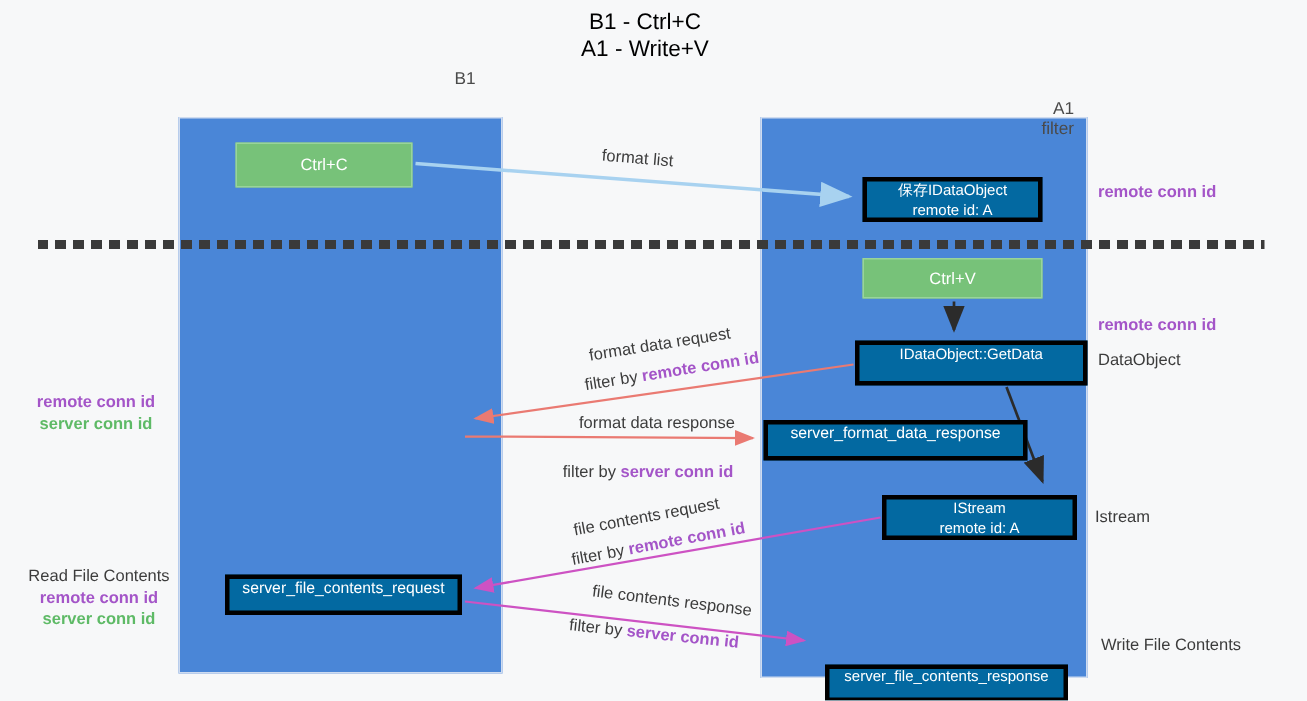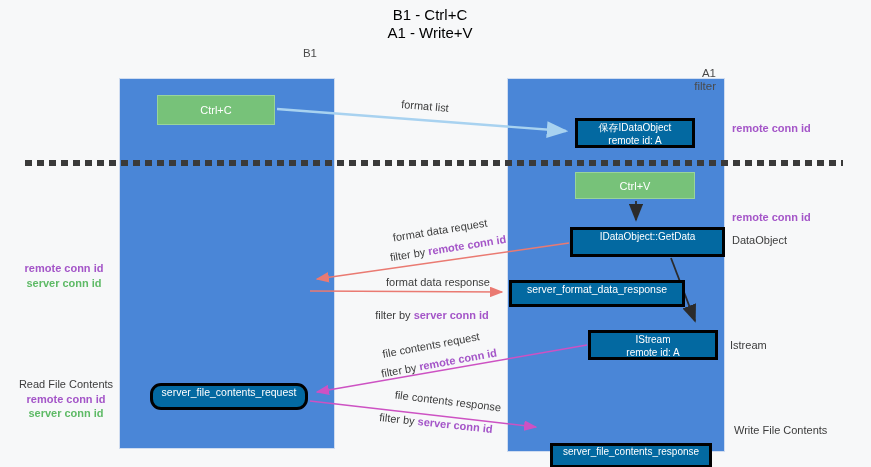--- a/index.html
+++ b/index.html
@@ -71,21 +71,21 @@
     <path d="M671,258 L695,321" stroke="#2b2b2b" stroke-width="1.8" fill="none" marker-end="url(#ah-black)"></path>
     <path d="M569,243 L317,279" stroke="#ea7a72" stroke-width="1.5" fill="none" marker-end="url(#ah-salmon)"></path>
     <path d="M310,291 L502,292" stroke="#ea7a72" stroke-width="1.5" fill="none" marker-end="url(#ah-salmon)"></path>
     <path d="M587,345 L317,392" stroke="#cd52c3" stroke-width="1.5" fill="none" marker-end="url(#ah-magenta)"></path>
     <path d="M310,401 L536,427" stroke="#cd52c3" stroke-width="1.5" fill="none" marker-end="url(#ah-magenta)"></path>
   </svg>
 
   <div class="abs node green" style="left:157px;top:95px;width:118px;height:30px;">
     <span>Ctrl+C</span>
   </div>
-  <div class="abs node orange" style="left:150px;top:383px;width:158px;height:27px;border-radius:11px;">
+  <div class="abs node orange" style="left:150px;top:383px;width:158px;height:27px;">
     <span>server_file_contents_request</span>
   </div>
 
   <div class="abs node orange" style="left:575px;top:118px;width:120px;height:30px;">
     <span class="l1">保存IDataObject</span>
     <span class="l2">remote id: A</span>
   </div>
   <div class="abs node green" style="left:575px;top:172px;width:120px;height:27px;">
     <span>Ctrl+V</span>
   </div>

